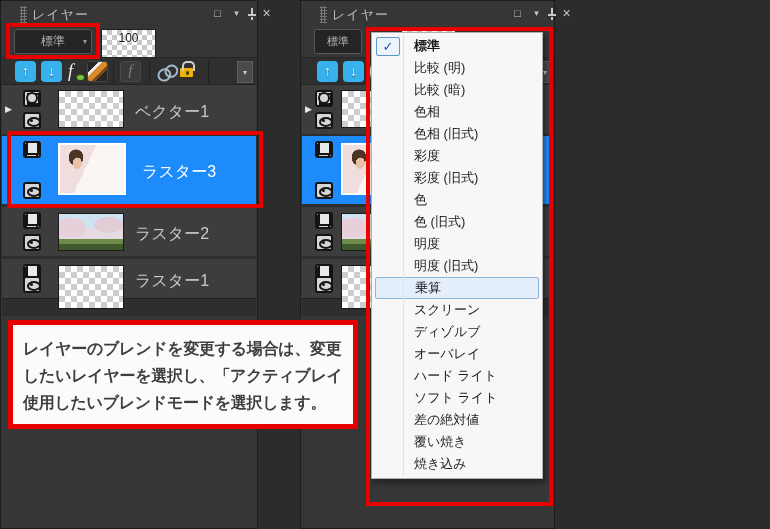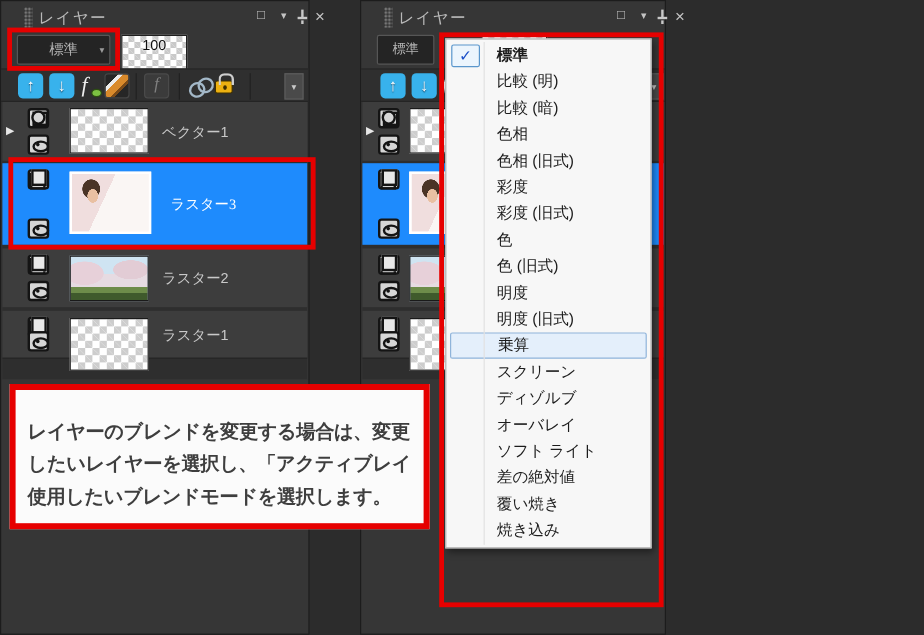--- a/index.html
+++ b/index.html
@@ -104,23 +104,23 @@
   .th-portrait { background-color:#faf5f3;
       background-image:
         radial-gradient(ellipse 7px 9px at 27% 38%, #e9c0a2 0 62%, transparent 65%),
         radial-gradient(ellipse 12px 13px at 25% 26%, #4a3426 0 60%, transparent 63%),
         linear-gradient(115deg,#f0dede 0 42%,#faf6f4 42%); }
   .th-landscape { background-color:#d5e7f2;
       background-image:
         radial-gradient(ellipse 26px 16px at 18% 38%, #e7d0d9 0 60%, transparent 62%),
         radial-gradient(ellipse 24px 13px at 78% 30%, #e2ccd5 0 60%, transparent 62%),
         linear-gradient(180deg,#cfe4f2 0 40%,#e6dbe2 40% 70%,#6d8c4a 70% 84%,#3f5a2c 84%); }
-  .lname { position:absolute; left:133px; top:50%; margin-top:-8px; font-size:12px; color:#c9c9c9; }
+  .lname { position:absolute; left:133px; top:50%; margin-top:-8px; font-size:16px; color:#c9c9c9; }
   #panelR .lname { left:115px; }
-  .r2 .lname { left:140px; color:#fff;font-family:Liberation Serif, serif; }
+  .r2 .lname { left:140px; color:#fff; }
   #panelR .r2 .lname { left:120px; }
 
   
   #blendmenu { position:absolute; left:371px; top:32px; width:172px; background:#f7f7f7;
       border:1px solid #b0b0b0; padding:2px 0 3px; z-index:20; box-shadow:2px 3px 6px rgba(0,0,0,.45); }
   #blendmenu .gutterline { position:absolute; left:31px; top:2px; bottom:2px; width:1px; background:#e1e1e1; }
   .mi { height:22px; line-height:22px; padding-left:42px; font-size:13px; color:#1c1c1c; white-space:nowrap; }
   .mi.b { font-weight:bold; }
   .mi.hl { margin:0 3px; padding-left:39px; height:22px; line-height:20px; background:#e4effb;
            border:1px solid #8fb4da; border-radius:2px; }
@@ -129,21 +129,21 @@
       color:#1c50c8; font-weight:bold; font-size:13px; }
 
   
   .redbox { position:absolute; border:4px solid #e60000; z-index:30; pointer-events:none; }
   #rb-combo { left:6px; top:23px; width:94px; height:36px; }
   #rb-row   { left:7px; top:131px; width:256px; height:77px; }
   #rb-menu  { left:366px; top:27px; width:187px; height:479px; }
 
   
   #note { position:absolute; left:8px; top:320px; width:350px; background:#fbfbfb;
-      border:5px solid #e60000; padding:22px 10px 8px; z-index:25; }
+      border:5px solid #e60000; padding:10px 10px 8px; z-index:25; }
   #note .line { font-size:16px; line-height:27px; color:#3e3e3e; font-weight:600;
       letter-spacing:-0.3px; white-space:nowrap; }
 </style>
 </head>
 <body>
 
 <div class="panel" id="panelL">
   <div class="titlebar">
     <span class="grip"></span>
     <span class="ptitle">レイヤー</span>
@@ -269,20 +269,21 @@
   <div class="mi">彩度</div>
   <div class="mi">彩度 (旧式)</div>
   <div class="mi">色</div>
   <div class="mi">色 (旧式)</div>
   <div class="mi">明度</div>
   <div class="mi">明度 (旧式)</div>
   <div class="mi hl">乗算</div>
   <div class="mi">スクリーン</div>
   <div class="mi">ディゾルブ</div>
   <div class="mi">オーバレイ</div>
+  <div class="mi">ハード ライト</div>
   <div class="mi">ソフト ライト</div>
   <div class="mi">差の絶対値</div>
   <div class="mi">覆い焼き</div>
   <div class="mi">焼き込み</div>
 </div>
 
 <div class="redbox" id="rb-combo"></div>
 <div class="redbox" id="rb-row"></div>
 <div class="redbox" id="rb-menu"></div>
 

